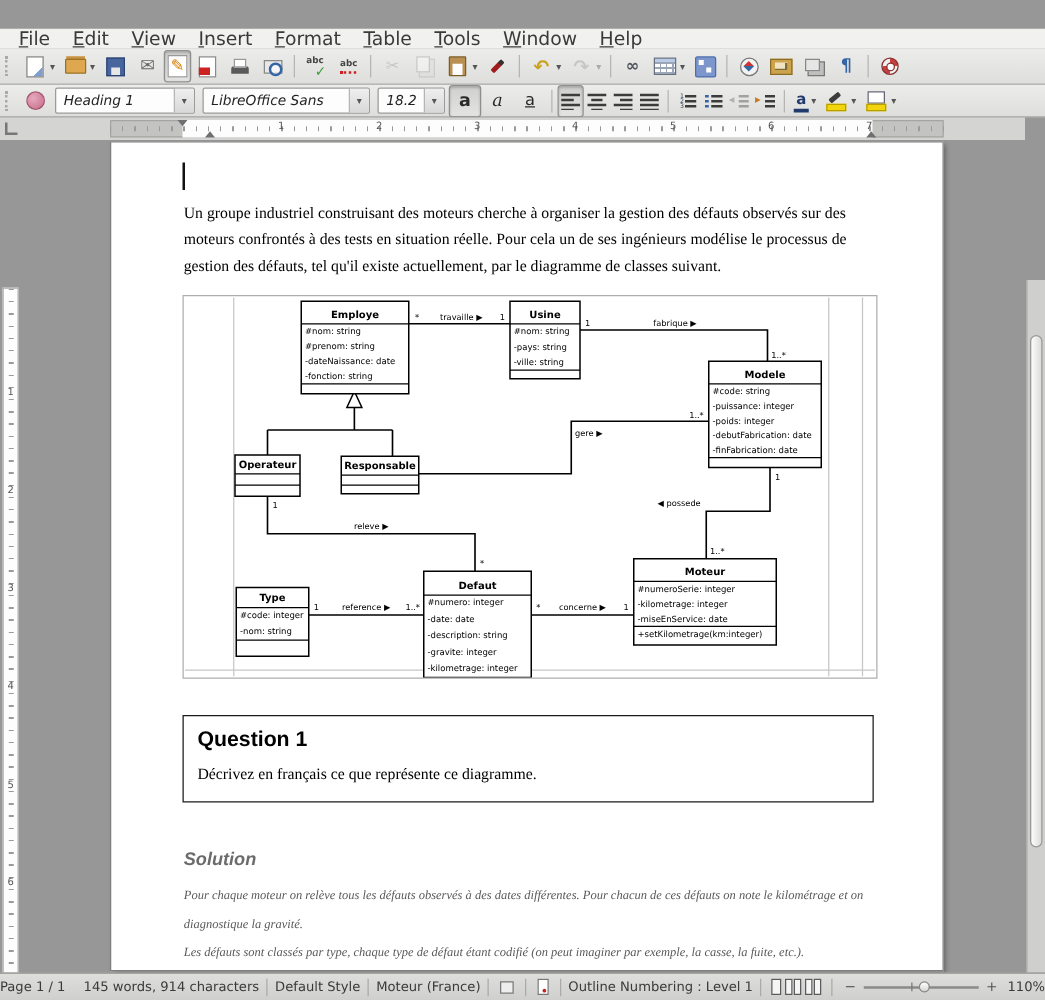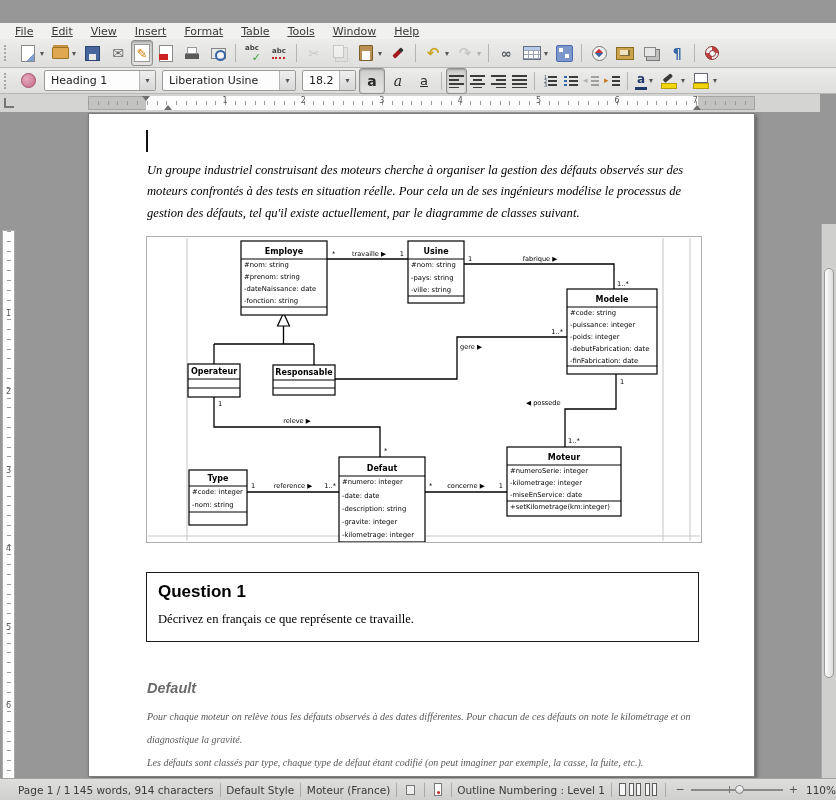--- a/index.html
+++ b/index.html
@@ -7,21 +7,21 @@
        font-family:"DejaVu Sans",sans-serif;-webkit-font-smoothing:antialiased;}
   
   .titlebar{position:absolute;left:0;top:0;width:836px;height:22px;
     background:linear-gradient(#e9e9e8,#c6c5c3);border-bottom:1px solid #929292;
     display:flex;align-items:center;justify-content:center;}
   .titlebar .wtitle{font-size:11px;font-weight:bold;color:#4d4d4d;}
   .titlebar .close{position:absolute;right:7px;top:3px;font-size:11px;color:#777;cursor:default;}
   
   .menubar{position:absolute;left:0;top:23px;width:836px;height:16px;background:#f1f1ef;
     display:flex;align-items:center;padding-left:6px;box-sizing:border-box;}
-  .menu-item{font-size:11px;color:#3a3a3a;padding:0 9px;text-decoration:underline;}
+  .menu-item{font-size:15px;color:#3a3a3a;padding:0 9px;}
   
   .tb{position:absolute;left:0;width:836px;background:linear-gradient(#ececea,#dededc);
       border-bottom:1px solid #b7b7b5;display:flex;align-items:center;box-sizing:border-box;}
   #tb1{top:39px;height:29px;padding-left:2px;}
   #tb2{top:68px;height:26px;padding-left:2px;}
   .grip{width:5px;height:16px;border-left:2px dotted #a9a9a7;margin:0 4px 0 2px;}
   .sep{width:1px;height:18px;background:#b5b5b3;margin:0 4px;}
   .tbtn{display:flex;align-items:center;height:24px;padding:0 2px;border-radius:3px;border:1px solid transparent;}
   .tbtn.active{border:1px solid #8f8f8f;background:linear-gradient(#cfcfcd,#e4e4e2);box-shadow:inset 0 1px 2px rgba(0,0,0,.25);}
   .tbtn.disabled{opacity:.4;filter:grayscale(1);}
@@ -90,21 +90,21 @@
      background-position:6px 2px,6px 6px,6px 10px,1px 2px,1px 6px,1px 10px;}
   .i-outdent,.i-indent{background-image:linear-gradient(#3c3c3c,#3c3c3c),linear-gradient(#3c3c3c,#3c3c3c),linear-gradient(#3c3c3c,#3c3c3c);
      background-size:8px 2px,8px 2px,8px 2px;background-position:7px 2px,7px 6px,7px 10px;}
   .i-outdent::before{content:"◂";position:absolute;left:-1px;top:1px;font-size:9px;color:#666;}
   .i-indent::before{content:"▸";position:absolute;left:-1px;top:1px;font-size:9px;color:#c77b1f;}
   .i-font-color{font-weight:bold;font-size:12px;color:#203a6e;border-bottom:3px solid #203a6e;height:15px;width:12px;line-height:13px;text-align:center;}
   .i-highlight::before{content:"";width:10px;height:4px;background:#3c3c3c;transform:rotate(-40deg) translate(1px,-3px);border-radius:1px;}
   .i-highlight::after{content:"";position:absolute;bottom:2px;left:2px;width:14px;height:4px;background:#f2d50f;border:1px solid #b89f00;}
   .i-bg-color::before{content:"";width:12px;height:8px;background:#fff;border:1px solid #667;margin-bottom:5px;}
   .i-bg-color::after{content:"";position:absolute;bottom:2px;left:2px;width:14px;height:4px;background:#f2d50f;border:1px solid #b89f00;}
-  .combo{height:19px;background:#fdfdfd;border:1px solid #9b9b99;border-radius:2px;display:flex;align-items:center;margin:0 3px;}
+  .combo{height:19px;background:#fdfdfd;border:1px solid #9b9b99;border-radius:2px;display:flex;align-items:center;margin:0 3px;font-style:italic;}
   .combo .cval{font-size:11px;color:#222;padding:0 6px;flex:1;white-space:nowrap;overflow:hidden;}
   .combo .cbtn{width:15px;height:100%;border-left:1px solid #b5b5b3;background:linear-gradient(#efefef,#d8d8d8);
     display:flex;align-items:center;justify-content:center;font-size:8px;color:#555;}
   
   #hruler{position:absolute;left:0;top:94px;width:820px;height:18px;background:#d4d4d2;}
   #hruler .band{position:absolute;left:88px;top:2px;width:667px;height:14px;background:#c3c3c1;
      border:1px solid #a5a5a3;box-sizing:border-box;}
   #hruler .active{position:absolute;left:146px;top:2px;width:552px;height:14px;background:#fdfdfd;}
   #hruler .ticks{position:absolute;left:88px;top:2px;width:667px;height:14px;
      background:repeating-linear-gradient(to right,#9a9a9a 0 1px,transparent 1px 9.8px);background-size:100% 4px;background-position:0 center;background-repeat:no-repeat;}
@@ -118,21 +118,21 @@
      background-size:4px 100%;background-position:center 0;background-repeat:no-repeat;}
   .vnum{position:absolute;left:3px;font-size:8px;color:#555;}
   
   #workspace{position:absolute;left:0;top:112px;width:836px;height:666px;background:#979797;overflow:hidden;}
   #page{position:absolute;left:88px;top:1px;width:667px;height:664px;background:#fff;border:1px solid #7e7e7e;
      box-shadow:2px 2px 4px rgba(0,0,0,.35);box-sizing:border-box;}
   .caret{position:absolute;left:57px;top:16px;width:1.5px;height:22px;background:#111;}
   #doc-title{position:absolute;left:58px;top:14px;font-family:"Liberation Sans",sans-serif;
      font-size:20px;font-weight:bold;color:#000;}
   #doc-intro{position:absolute;left:58px;top:46px;width:556px;font-family:"Liberation Serif",serif;
-     font-size:12.6px;line-height:21.3px;color:#000;text-align:left;font-style:italic;}
+     font-size:12.6px;line-height:21.3px;color:#000;text-align:left;}
   #uml-frame{position:absolute;left:57px;top:122px;width:554px;height:305px;border:1px solid #aeaeae;
      background:#fff;box-sizing:content-box;}
   #qbox{position:absolute;left:57px;top:458px;width:551px;height:68px;border:1.5px solid #1a1a1a;background:#fff;}
   #qbox .qtitle{position:absolute;left:11px;top:9px;font-family:"Liberation Sans",sans-serif;font-size:17px;font-weight:bold;color:#000;}
   #qbox .qbody{position:absolute;left:11px;top:39px;font-family:"Liberation Serif",serif;font-size:12.6px;color:#000;}
   #sol-title{position:absolute;left:58px;top:566px;font-family:"Liberation Sans",sans-serif;
      font-size:14.5px;font-weight:bold;font-style:italic;color:#6b6b6b;}
   .sol-p{position:absolute;left:58px;width:556px;font-family:"Liberation Serif",serif;font-style:italic;
      font-size:10px;line-height:22.5px;color:#595959;}
   #sol-p1{top:592px;}
@@ -267,21 +267,21 @@
   <div class="tb" id="tb2">
     <span class="grip"></span>
     <span class="tbtn">
         <span class="icon i-update-style"></span>
       </span>
     <span class="combo" style="width:110px">
       <span class="cval">Heading 1</span>
       <span class="cbtn">▾</span>
     </span>
     <span class="combo" style="width:132px">
-      <span class="cval">Liberation Usine</span>
+      <span class="cval">LibreOffice Sans</span>
       <span class="cbtn">▾</span>
     </span>
     <span class="combo" style="width:52px">
       <span class="cval">18.2</span>
       <span class="cbtn">▾</span>
     </span>
     <span id="fmt-buttons" style="display:flex;align-items:center">
         <span class="tbtn active">
           <span class="icon i-bold">a</span>
         </span>
@@ -441,35 +441,35 @@
             <text x="363" y="236.4" font-size="6.8" font-family="DejaVu Sans, sans-serif" fill="#000">#numeroSerie: integer</text>
             <text x="363" y="248.4" font-size="6.8" font-family="DejaVu Sans, sans-serif" fill="#000">-kilometrage: integer</text>
             <text x="363" y="260.4" font-size="6.8" font-family="DejaVu Sans, sans-serif" fill="#000">-miseEnService: date</text>
             <line x1="360" y1="264" x2="474" y2="264" stroke="#000" stroke-width="1"></line>
             <text x="363" y="272.4" font-size="6.8" font-family="DejaVu Sans, sans-serif" fill="#000">+setKilometrage(km:integer)</text>
           </svg>
       </div>
 
       <div id="qbox">
         <div class="qtitle">Question 1</div>
-        <div class="qbody">Décrivez en français ce que représente ce travaille.</div>
+        <div class="qbody">Décrivez en français ce que représente ce diagramme.</div>
       </div>
 
-      <div id="sol-title">Default</div>
+      <div id="sol-title">Solution</div>
       <div class="sol-p" id="sol-p1">Pour chaque moteur on relève tous les défauts observés à des dates différentes. Pour chacun de ces défauts on note le kilométrage et on diagnostique la gravité.</div>
       <div class="sol-p" id="sol-p2">Les défauts sont classés par type, chaque type de défaut étant codifié (on peut imaginer par exemple, la casse, la fuite, etc.).</div>
     </div>
 
     <div id="vscroll">
       <div id="vthumb"></div>
     </div>
   </div>
 
   <div id="statusbar">
-    <span class="sb-item" style="margin-left:18px;width:88px">Page 1 / 1</span>
+    <span class="sb-item" style="margin-left:0;width:88px">Page 1 / 1</span>
     <span class="sb-item" style="width:168px">145 words, 914 characters</span>
     <span class="sb-sep"></span>
     <span class="sb-item" style="width:84px">Default Style</span>
     <span class="sb-sep"></span>
     <span class="sb-item" style="width:96px">Moteur (France)</span>
     <span class="sb-sep"></span>
     <span class="selmode"></span>
     <span class="sb-sep"></span>
     <span class="modif"></span>
     <span class="sb-sep"></span>

